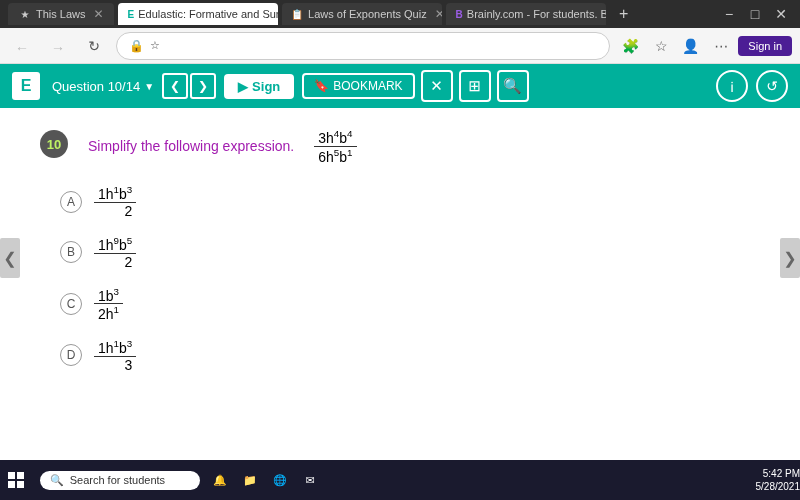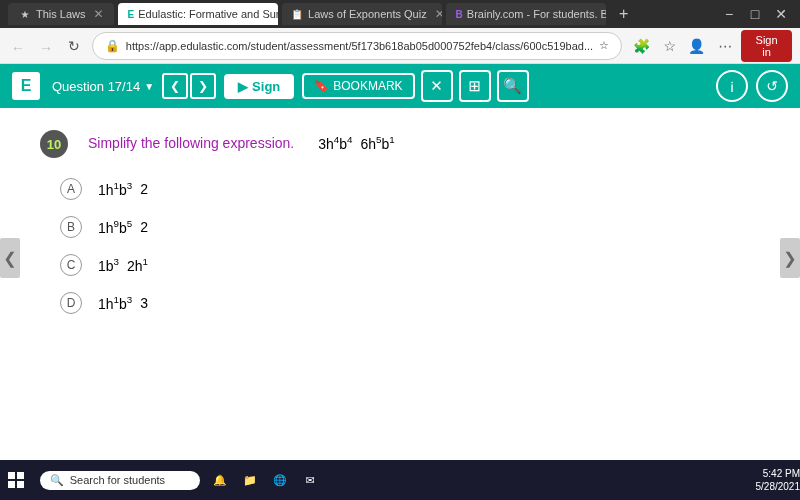--- a/index.html
+++ b/index.html
@@ -52,21 +52,21 @@
     .nav-btn.disabled { color: #bbb; cursor: default; }
     .url-bar {
       flex: 1; height: 28px; background: white; border: 1px solid #ccc;
       border-radius: 14px; display: flex; align-items: center; padding: 0 12px;
       font-size: 11px; color: #333; gap: 6px;
     }
     .url-text { flex: 1; overflow: hidden; text-overflow: ellipsis; white-space: nowrap; }
     .addrbar-right { display: flex; gap: 4px; align-items: center; }
     .addr-icon { width: 26px; height: 26px; display: flex; align-items: center; justify-content: center; cursor: pointer; color: #555; font-size: 14px; border-radius: 50%; }
     .signin-btn {
-      background: #b91c1c; color: white; border: none; border-radius: 4px;
+      background: #4c1d95; color: white; border: none; border-radius: 4px;
       padding: 4px 10px; font-size: 11px; cursor: pointer;
     }
 
     
     .edu-toolbar {
       background: #00b09b; height: 44px; display: flex; align-items: center;
       padding: 0 12px; gap: 8px;
     }
     .edu-logo {
       background: white; color: #00b09b; font-weight: bold; font-size: 16px;
@@ -115,21 +115,21 @@
     }
     .question-block { display: flex; gap: 20px; margin-bottom: 20px; }
     .question-num {
       background: #555; color: #bef264; width: 28px; height: 28px;
       border-radius: 50%; display: flex; align-items: center;
       justify-content: center; font-size: 13px; font-weight: bold;
       flex-shrink: 0; margin-top: 2px;
     }
     .question-text { font-size: 14px; color: #a21caf; }
     .fraction {
-      display: inline-flex; flex-direction: row; align-items: center;
+      display: inline-flex; flex-direction: column; align-items: flex-end;
       vertical-align: middle; font-size: 14px;
     }
     .frac-num { padding: 0 4px; }
     .frac-bar { border-top: 1px solid #333; width: 100%; }
 
     
     .options { margin-left: 20px; }
     .option {
       display: flex; align-items: center; gap: 12px;
       margin-bottom: 16px; cursor: pointer;
@@ -191,37 +191,36 @@
       <div class="wbtn close">✕</div>
     </div>
   </div>
 
   <div class="addrbar">
     <div class="nav-btn disabled">←</div>
     <div class="nav-btn disabled">→</div>
     <div class="nav-btn">↻</div>
     <div class="url-bar">
       <span style="color:#555; font-size:12px;">🔒</span>
-      <span class="url-text">https://app.edulastic.com/student/assessment/5f173b618ab05d000752feb4/class/600c519bad...</span>
       <span style="color:#555;">☆</span>
     </div>
     <div class="addrbar-right">
       <div class="addr-icon">🧩</div>
       <div class="addr-icon">☆</div>
       <div class="addr-icon">👤</div>
       <div class="addr-icon">⋯</div>
       <button class="signin-btn">Sign in</button>
     </div>
   </div>
 
   <div class="edu-toolbar">
     <div class="edu-logo">E</div>
 
     <div class="question-nav">
-      <span>Question 17/14</span>
+      <span>Question 10/14</span>
       <div class="q-dropdown">
         <span class="dropdown-arrow">▼</span>
       </div>
     </div>
 
     <div class="nav-arrows">
       <button class="arrow-btn">❮</button>
       <button class="arrow-btn">❯</button>
     </div>
 

